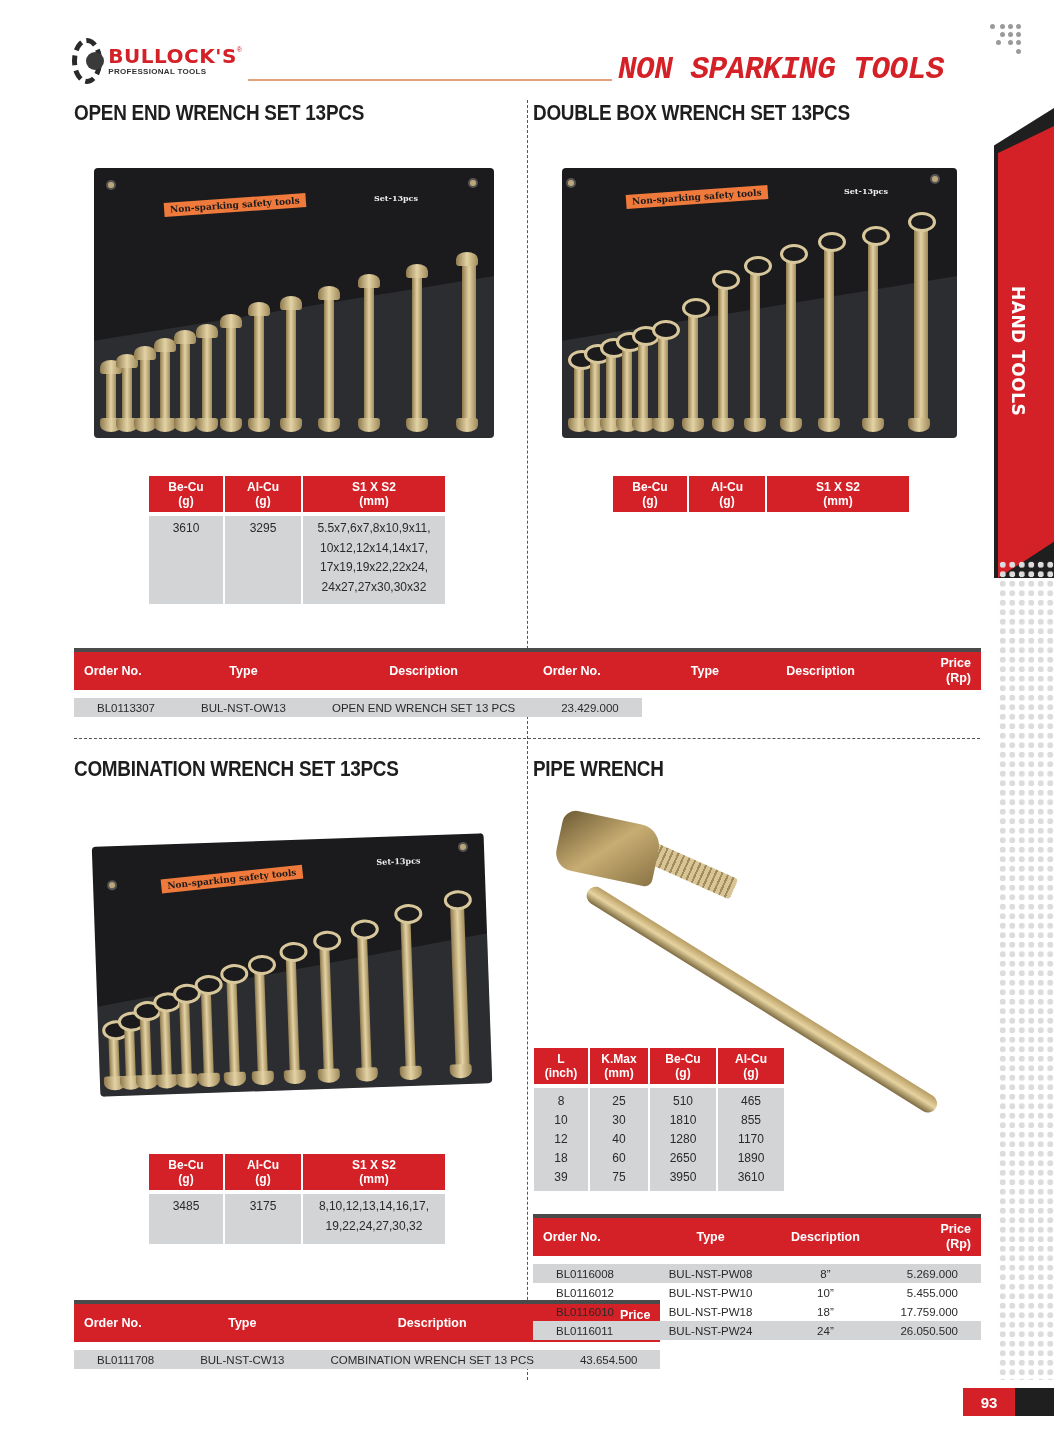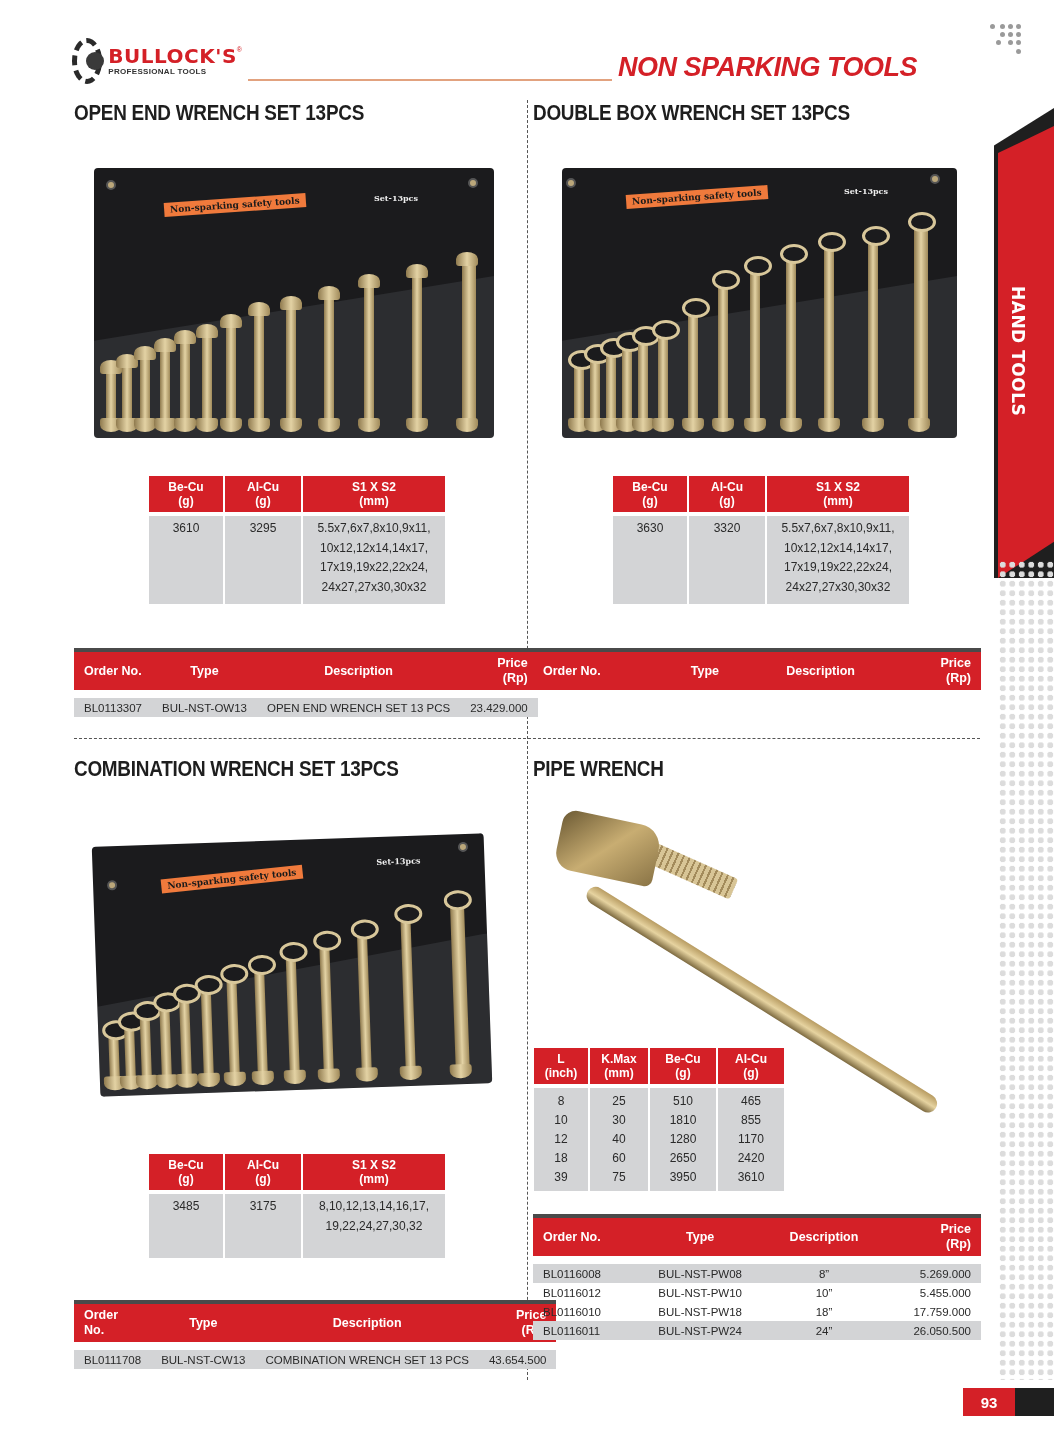--- a/index.html
+++ b/index.html
@@ -8,22 +8,22 @@
   .abs { position: absolute; }
   
   .logo { left: 72px; top: 38px; width: 170px; height: 46px; display: flex; align-items: center; }
   .gear { width: 46px; height: 46px; border-radius: 50%; border: 5px dashed #2a2a2a; position: relative; background:#fff;}
   .gear::after { content: ""; position: absolute; left: 9px; top: 9px; width: 18px; height: 18px; border-radius: 50%; background: #3a3a3a; }
   .brand { margin-left: 6px; display: flex; flex-direction: column; line-height: 1; }
   .brand-name { color: #d42027; font-weight: 900; font-size: 20px; letter-spacing: 0.5px; font-family: "DejaVu Sans", sans-serif; }
   .brand-sub { color: #333; font-size: 8px; font-weight: bold; margin-top: 2px; letter-spacing: 0.3px; }
   .reg { font-size: 7px; color:#d42027; vertical-align: top; }
   .hline { left: 248px; top: 79px; width: 364px; height: 2px; background: #e2a27f; }
-  .page-title { left: 618px; top: 52px; font-size: 27px; font-weight: 900; font-style: italic; color: #d42027;
-                font-family: Liberation Sans, sans-serif; letter-spacing: -0.5px; }
+  .page-title { left: 618px; top: 52px; font-size: 31px; font-weight: 900; font-style: italic; color: #d42027;
+                font-family: Liberation Mono, monospace; letter-spacing: -0.5px; }
   .dots-top { left: 990px; top: 22px; width: 40px; height: 40px; }
   .dots-top span { position: absolute; width: 5px; height: 5px; border-radius: 50%; background: #9a9a9a; }
   
   .sec-title { font-family: "Liberation Sans", sans-serif; font-weight: bold; font-size: 22px; color: #1e1e1e;
                transform: scaleX(0.86); transform-origin: left; letter-spacing: -0.3px; white-space: nowrap; }
   
   .vdash { left: 527px; top: 100px; width: 0; height: 1280px; border-left: 1px dashed #555; }
   .hdash1 { left: 74px; top: 738px; width: 906px; height: 0; border-top: 1px dashed #555; }
   
   .side-tab { left: 994px; top: 108px; width: 60px; height: 470px; }
@@ -64,21 +64,21 @@
   .pipe-jaw { position: absolute; left: 90px; top: 46px; width: 100px; height: 22px; background: repeating-linear-gradient(90deg,#d8c596 0 4px,#a38b5b 4px 6px);
               transform: rotate(24deg); border-radius: 3px; }
   
   table { border-collapse: separate; border-spacing: 2px 0; font-family: "Liberation Sans", sans-serif; }
   .spec th { background: #d42027; color: #fff; font-weight: bold; font-size: 12px; line-height: 14px; padding: 4px 2px;
              text-align: center; border-bottom: 4px solid #fff; }
   .spec td { background: #d3d4d6; font-size: 12px; line-height: 19.5px; text-align: center; vertical-align: top; padding: 3px 4px 6px; color: #2a2a2a; }
   .order { border-spacing: 0; width: 100%; }
   .order th { background: #d42027; color: #fff; font-weight: bold; font-size: 12.5px; line-height: 15px; padding: 0 10px; height: 42px;
               border-top: 4px solid #4a4a4a; }
-  .order td { font-size: 11.5px; height: 19px; padding: 0 10px; color: #2a2a2a; white-space: nowrap; }
+  .order td { font-size: 11.5px; height: 19px; padding: 0 23px; color: #2a2a2a; white-space: nowrap; }
   .order tr.gap td { height: 8px; padding: 0; background: #fff; }
   .order tr.shade td { background: #d3d4d6; }
   .ta-l { text-align: left; } .ta-c { text-align: center; } .ta-r { text-align: right; }
   .order-wrap { position: absolute; }
   .pipe-spec td { line-height: 19px; padding: 4px 4px 4px; }
 </style>
 </head>
 <body>
 
 <div class="abs logo">
@@ -200,30 +200,20 @@
   <div class="wrench box-wrench" style="left:352px;height:208px;width:14px"></div>
 </div>
 <div class="abs" style="left:611px;top:476px">
   <table class="spec">
     <tbody>
         <tr>
       <th style="width:74px"><span>Be-Cu</span><br><span>(g)</span></th>
       <th style="width:76px"><span>Al-Cu</span><br><span>(g)</span></th>
       <th style="width:142px"><span>S1 X S2</span><br><span>(mm)</span></th>
     </tr>
-    <tr>
-      <td style="height:88px">3630</td>
-      <td>3320</td>
-      <td>
-        <div>5.5x7,6x7,8x10,9x11,</div>
-            <div>10x12,12x14,14x17,</div>
-        <div>17x19,19x22,22x24,</div>
-            <div>24x27,27x30,30x32</div>
-      </td>
-    </tr>
   </tbody>
     </table>
 </div>
 <div class="order-wrap" style="left:533px;top:648px;width:448px">
   <table class="order">
     <tbody>
         <tr>
       <th class="ta-l">Order No.</th>
       <th class="ta-c">Type</th>
       <th class="ta-c">Description</th>
@@ -259,21 +249,21 @@
 </div>
 <div class="abs" style="left:147px;top:1154px">
   <table class="spec">
     <tbody>
         <tr>
       <th style="width:74px"><span>Be-Cu</span><br><span>(g)</span></th>
       <th style="width:76px"><span>Al-Cu</span><br><span>(g)</span></th>
       <th style="width:142px"><span>S1 X S2</span><br><span>(mm)</span></th>
     </tr>
     <tr>
-      <td style="height:64px">3485</td>
+      <td style="height:50px">3485</td>
       <td>3175</td>
       <td>
         <div>8,10,12,13,14,16,17,</div>
             <div>19,22,24,27,30,32</div>
       </td>
     </tr>
   </tbody>
     </table>
 </div>
 <div class="order-wrap" style="left:74px;top:1300px;width:448px">
@@ -332,21 +322,21 @@
             <div>510</div>
             <div>1810</div>
             <div>1280</div>
             <div>2650</div>
             <div>3950</div>
           </td>
       <td>
             <div>465</div>
             <div>855</div>
             <div>1170</div>
-            <div>2420</div>
+            <div>1890</div>
             <div>3610</div>
           </td>
     </tr>
   </tbody>
     </table>
 </div>
 <div class="order-wrap" style="left:533px;top:1214px;width:448px">
   <table class="order">
     <tbody>
         <tr>

